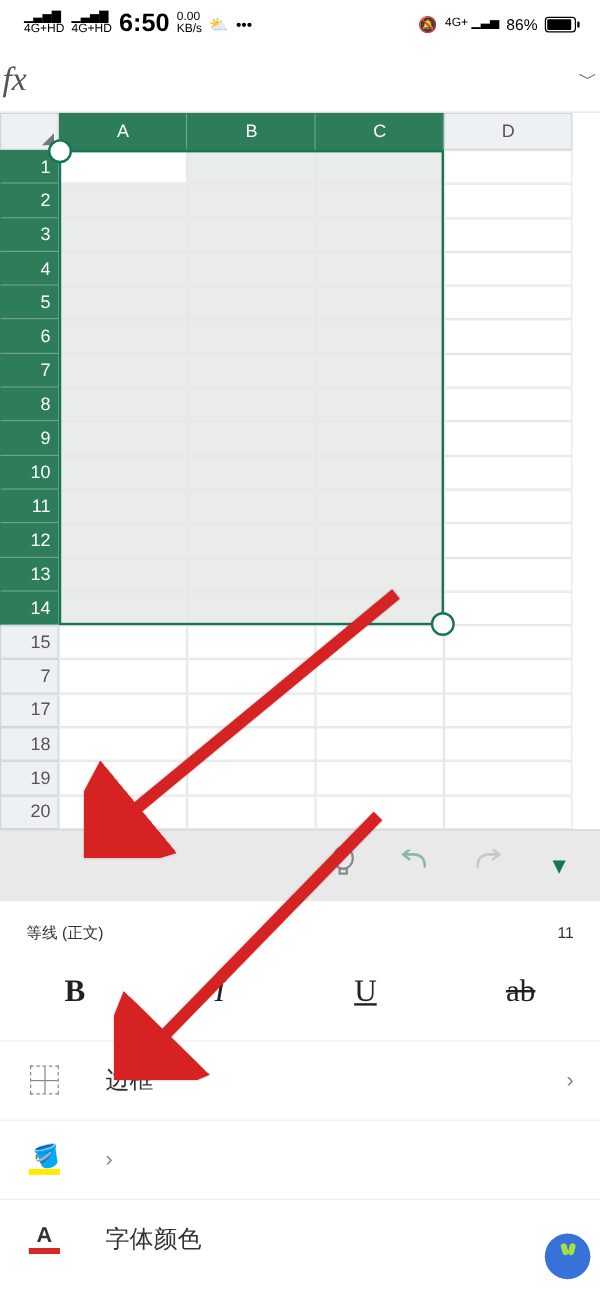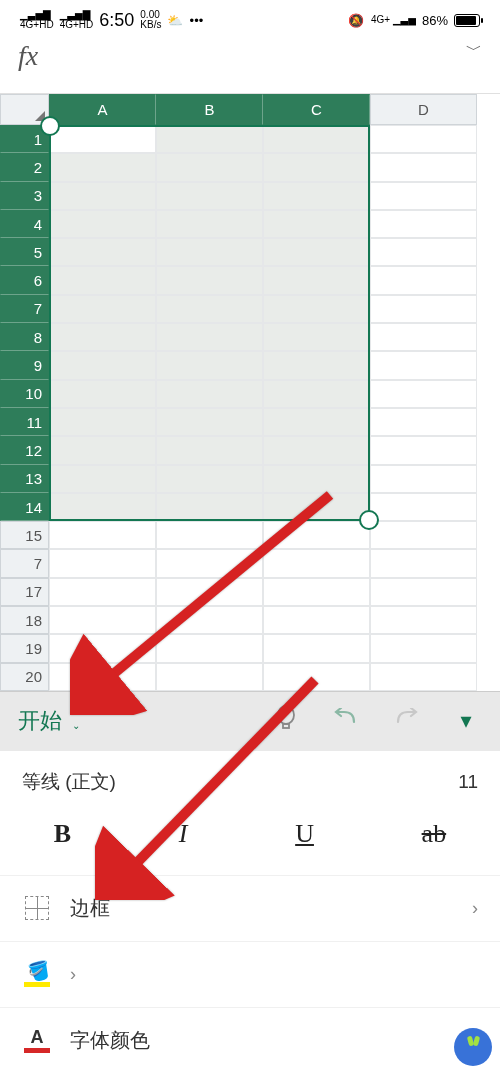--- a/index.html
+++ b/index.html
@@ -26,21 +26,22 @@
   .sig { font-size: 10px; line-height: 1; }
   .battery-box {
     width: 26px; height: 13px; border: 1.5px solid #000; border-radius: 3px;
     position: relative; display: inline-block;
   }
   .battery-box::after { content:""; position:absolute; right:-4px; top:3px; width:2px; height:5px; background:#000; border-radius:1px;}
   .battery-fill { position:absolute; left:1px; top:1px; bottom:1px; width:85%; background:#000; border-radius:1px;}
   .formula-bar {
     height: 54px;
     display: flex;
-    padding: 0 18px;
+    align-items: center;
+    padding: 0 2px;
     border-bottom: 1px solid #e0e0e0;
   }
   .fx {
     font-family: "Times New Roman", serif;
     font-style: italic;
     font-size: 28px;
     color: #555;
   }
   .formula-input { flex: 1; }
   .chev { color: #666; font-size: 16px; }
@@ -119,40 +120,40 @@
   .updn { display:inline-flex; flex-direction:column; font-size:10px; line-height:10px; color:#137752;}
   .tb-spacer { flex: 1; }
   .tb-ic { width: 60px; text-align: center; color: #888; font-size: 22px; }
   .tb-ic.green { color: #137752; }
   .panel { background: #fff; }
   .font-row {
     display: flex;
     align-items: center;
     justify-content: space-between;
     padding: 18px 22px 2px;
-    font-size: 19px;
+    font-size: 13px;
     color: #333;
   }
   .fmt-row {
     display: flex;
     align-items: center;
     justify-content: space-around;
     padding: 22px 0 26px;
   }
   .fmt-row span { font-size: 26px; color: #222; font-family: "Times New Roman", serif; }
   .bold { font-weight: 800; font-family: -apple-system, sans-serif; font-size: 26px;}
   .ital { font-style: italic; }
   .ul { text-decoration: underline; }
   .strike { text-decoration: line-through; }
   .opt-row {
     height: 66px;
     display: flex;
     align-items: center;
     padding: 0 22px;
-    gap: 18px;
+    gap: 36px;
     font-size: 20px;
     color: #333;
     border-top: 1px solid #f0f0f0;
   }
   .opt-ic { width: 30px; display:flex; align-items:center; justify-content:center; }
   .opt-label { flex: 1; }
   .opt-chev { color: #888; font-size: 18px; }
   .border-ic {
     width: 24px; height: 24px;
     border: 1px dashed #888;
@@ -197,21 +198,21 @@
   .wm-txt { color:#2e6bd6; font-size:20px; font-weight:600; }
   .wm-url { color:#2e6bd6; font-size:11px; letter-spacing:0.5px; }
 </style>
 </head>
 <body>
 
 <div class="status-bar">
   <div class="status-left">
     <span class="sig">▁▃▅▇<br><span>4G+HD</span></span>
     <span class="sig">▁▃▅▇<br><span>4G+HD</span></span>
-    <span style="font-size:18px;font-weight:400;">6:50</span>
+    <span style="font-size:21px;font-weight:700;">6:50</span>
     <span class="sig"><span>0.00</span><br><span>KB/s</span></span>
     <span>⛅</span>
     <span>•••</span>
   </div>
   <div class="status-right">
     <span>🔕</span>
     <span class="sig"><span>4G+</span> ▁▃▅</span>
     <span>86%</span>
     <span class="battery-box">
         <span class="battery-fill"></span>
@@ -333,27 +334,20 @@
       <div class="cell"></div>
       <div class="cell"></div>
     </div>
   <div class="sel-box" id="selbox" style="left: 49px; top: 31px; width: 321px; height: 396.2px;">
     <div class="h1"></div>
     <div class="h2"></div>
   </div>
 </div>
 
 <div class="toolbar">
-  <div class="tb-start">
-    <span>开始</span>
-    <span class="updn">
-        <span>⌃</span>
-        <span>⌄</span>
-      </span>
-  </div>
   <div class="tb-spacer"></div>
   <div class="tb-ic">
     <svg width="22" height="26" viewBox="0 0 22 26">
         <ellipse cx="11" cy="10" rx="8" ry="9" fill="none" stroke="#888" stroke-width="1.8"></ellipse>
         <rect x="8" y="19" width="6" height="4" fill="none" stroke="#888" stroke-width="1.8"></rect>
       </svg>
   </div>
   <div class="tb-ic green">
     <svg width="28" height="20" viewBox="0 0 28 20">
         <path d="M 22 14 Q 22 4 12 4 L 5 4 M 9 0 L 4 4 L 9 8" fill="none" stroke="#8bb8a5" stroke-width="2.2" stroke-linecap="round"></path>

